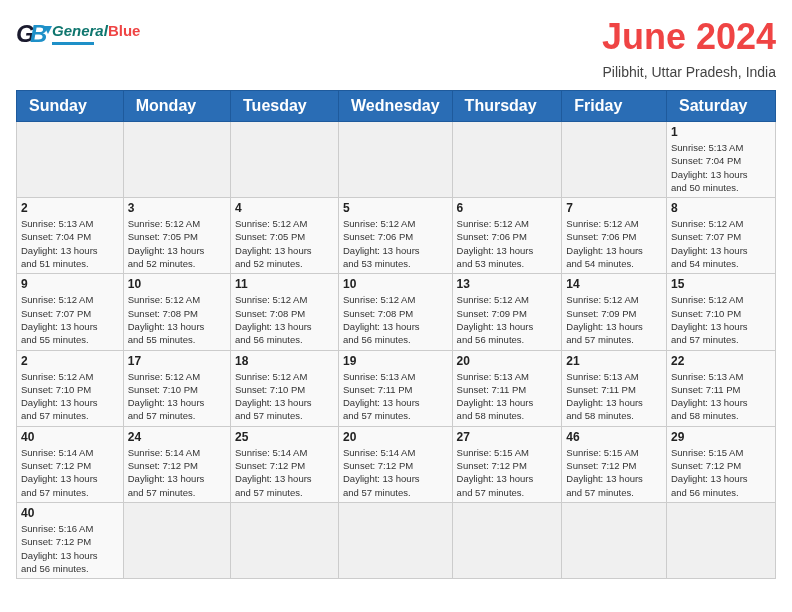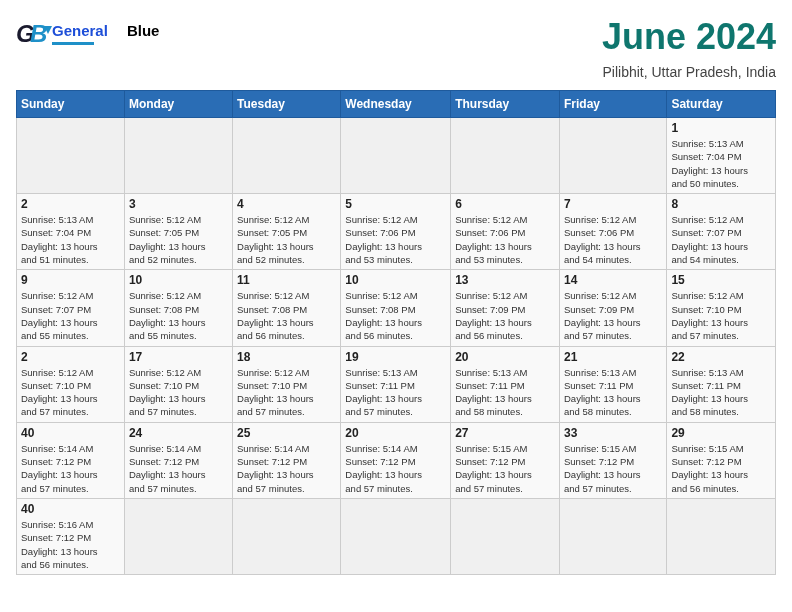--- a/index.html
+++ b/index.html
@@ -20,37 +20,37 @@
       display: flex;
       flex-direction: column;
       align-items: flex-start;
     }
     .title-area {
       text-align: right;
     }
     .month-title {
       font-size: 36px;
       font-weight: bold;
-      color: #0f766e;
+      color: #ef4444;
     }
     .location {
       font-size: 14px;
       color: #444;
       margin-top: 6px;
     }
     .calendar {
       width: 100%;
       border-collapse: collapse;
       border: 1px solid #ccc;
     }
     .calendar th {
       background: #2a6db5;
       color: #fff;
-      padding: 6px 4px;
-      font-size: 12px;
+      padding: 6px 12px;
+      font-size: 16px;
       font-weight: bold;
       border: 1px solid #1e5a9c;
       text-align: left;
     }
     .calendar td {
       vertical-align: top;
       border: 1px solid #ccc;
       padding: 3px 4px;
       font-size: 9.5px;
       color: #333;
@@ -81,21 +81,21 @@
 <div class="header-area">
   <div class="logo">
     <div class="logo-wrapper">
       <svg width="36" height="36" viewBox="0 0 36 36">
         <text x="0" y="26" font-size="24" font-weight="bold" font-style="italic" fill="#1a1a2e" font-family="Arial">G</text>
         <text x="14" y="26" font-size="24" font-weight="bold" font-style="italic" fill="#1e90c8" font-family="Arial">B</text>
         <polygon points="28,10 36,10 32,18" fill="#1e90c8"></polygon>
       </svg>
       <div>
         <div style="font-size:15px; font-weight:bold; font-family:Arial; line-height:1.1;">
-          <span style="color:#1d4ed8;">General</span><span style="color:#000000;padding-left:19px;">Blue</span>
+          <span style="color:#0f766e;font-style:italic;">General</span><span style="color:#ef4444;">Blue</span>
         </div>
         <div style="width:42px; height:3px; background:#1e90c8; margin-top:2px;"></div>
       </div>
     </div>
   </div>
   <div class="title-area">
     <div class="month-title">June 2024</div>
     <div class="location">Pilibhit, Uttar Pradesh, India</div>
   </div>
 </div>
@@ -311,21 +311,21 @@
 and 57 minutes.</div>
         </td>
         <td>
           <div class="day-number">27</div>
           <div class="cell-content" style="white-space: pre-line;">Sunrise: 5:15 AM
 Sunset: 7:12 PM
 Daylight: 13 hours
 and 57 minutes.</div>
         </td>
         <td>
-          <div class="day-number">33</div>
+          <div class="day-number">46</div>
           <div class="cell-content" style="white-space: pre-line;">Sunrise: 5:15 AM
 Sunset: 7:12 PM
 Daylight: 13 hours
 and 57 minutes.</div>
         </td>
         <td>
           <div class="day-number">29</div>
           <div class="cell-content" style="white-space: pre-line;">Sunrise: 5:15 AM
 Sunset: 7:12 PM
 Daylight: 13 hours

